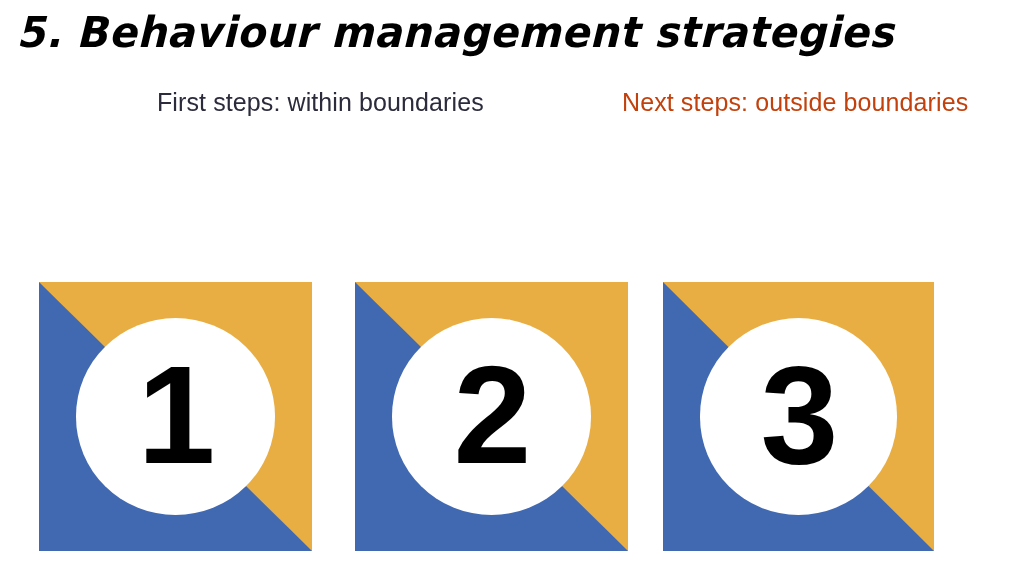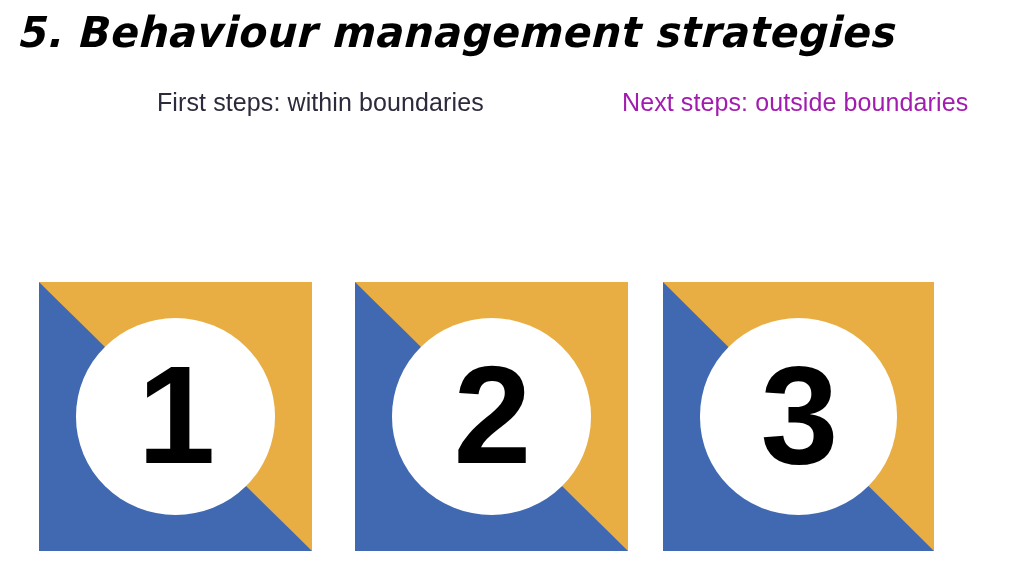--- a/index.html
+++ b/index.html
@@ -149,21 +149,21 @@
 </style>
 </head>
 <body>
 
 <div class="slide" style="--tile-orange: #E8AE43; --tile-blue: #4069B2; background: rgb(255, 255, 255);">
 
   <div class="slide-title">5. Behaviour management strategies</div>
 
   <div class="subtitle-row">
     <div class="subtitle subtitle-left" style="color: rgb(43, 43, 60);">First steps: within boundaries</div>
-    <div class="subtitle subtitle-right" style="color: #a21caf;">Next steps: outside boundaries</div>
+    <div class="subtitle subtitle-right" style="color: #c2410c;">Next steps: outside boundaries</div>
   </div>
 
 
   <div class="tiles">
 
     <div class="tile t1">
       <div class="tile-square"></div>
       <div class="tile-circle" style="background: rgb(255, 255, 255);"></div>
       <div class="tile-number" style="color: rgb(0, 0, 0);">1</div>
     </div>

